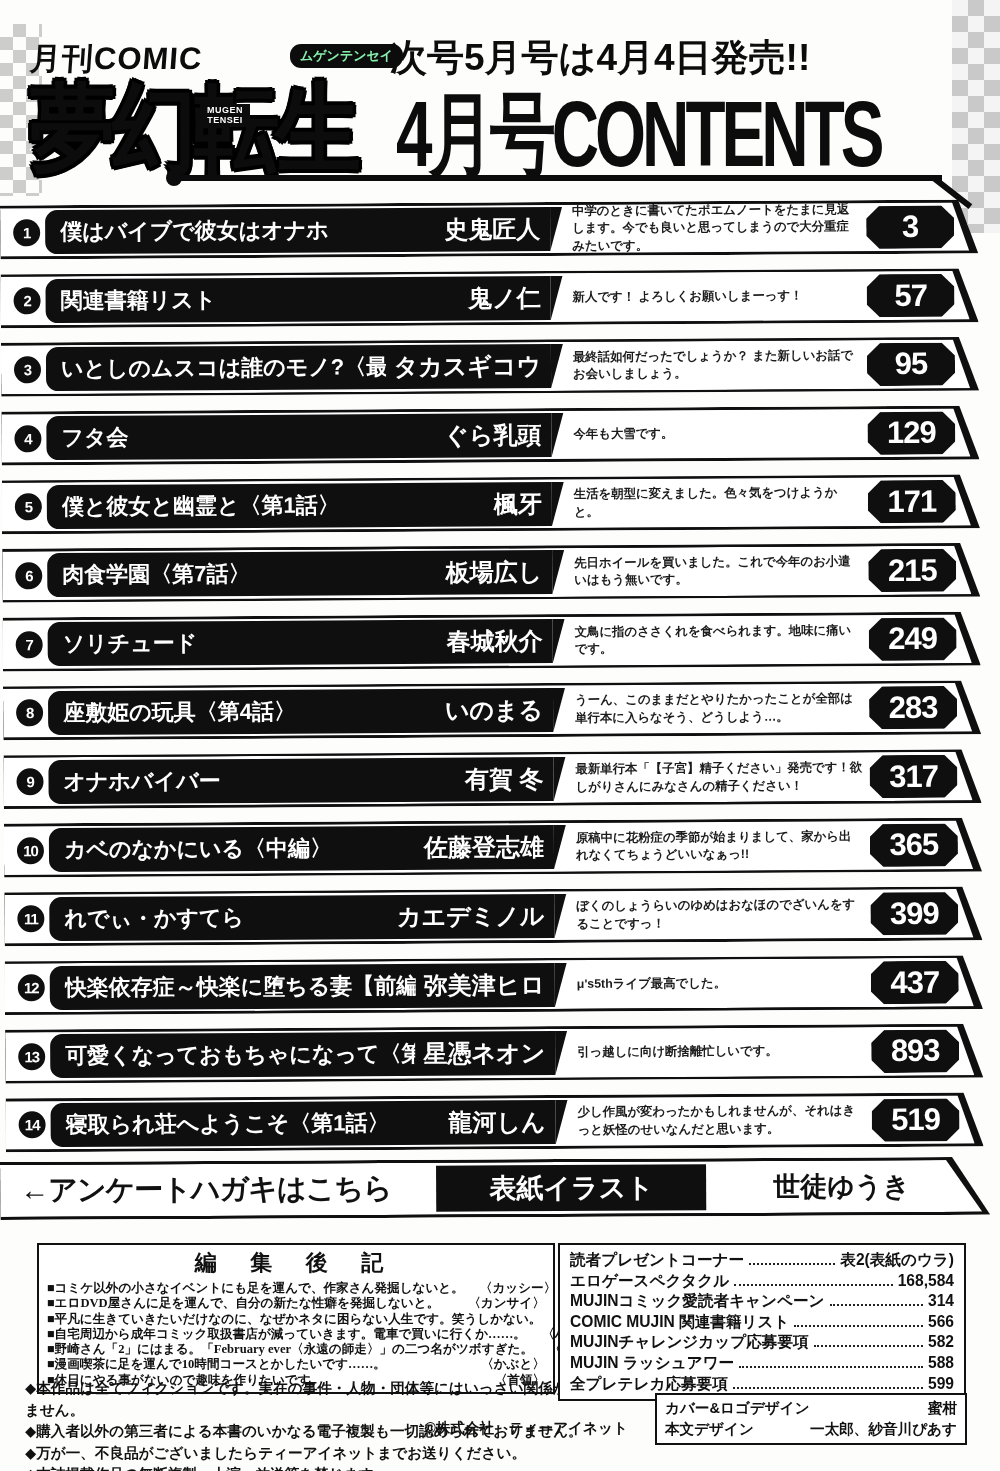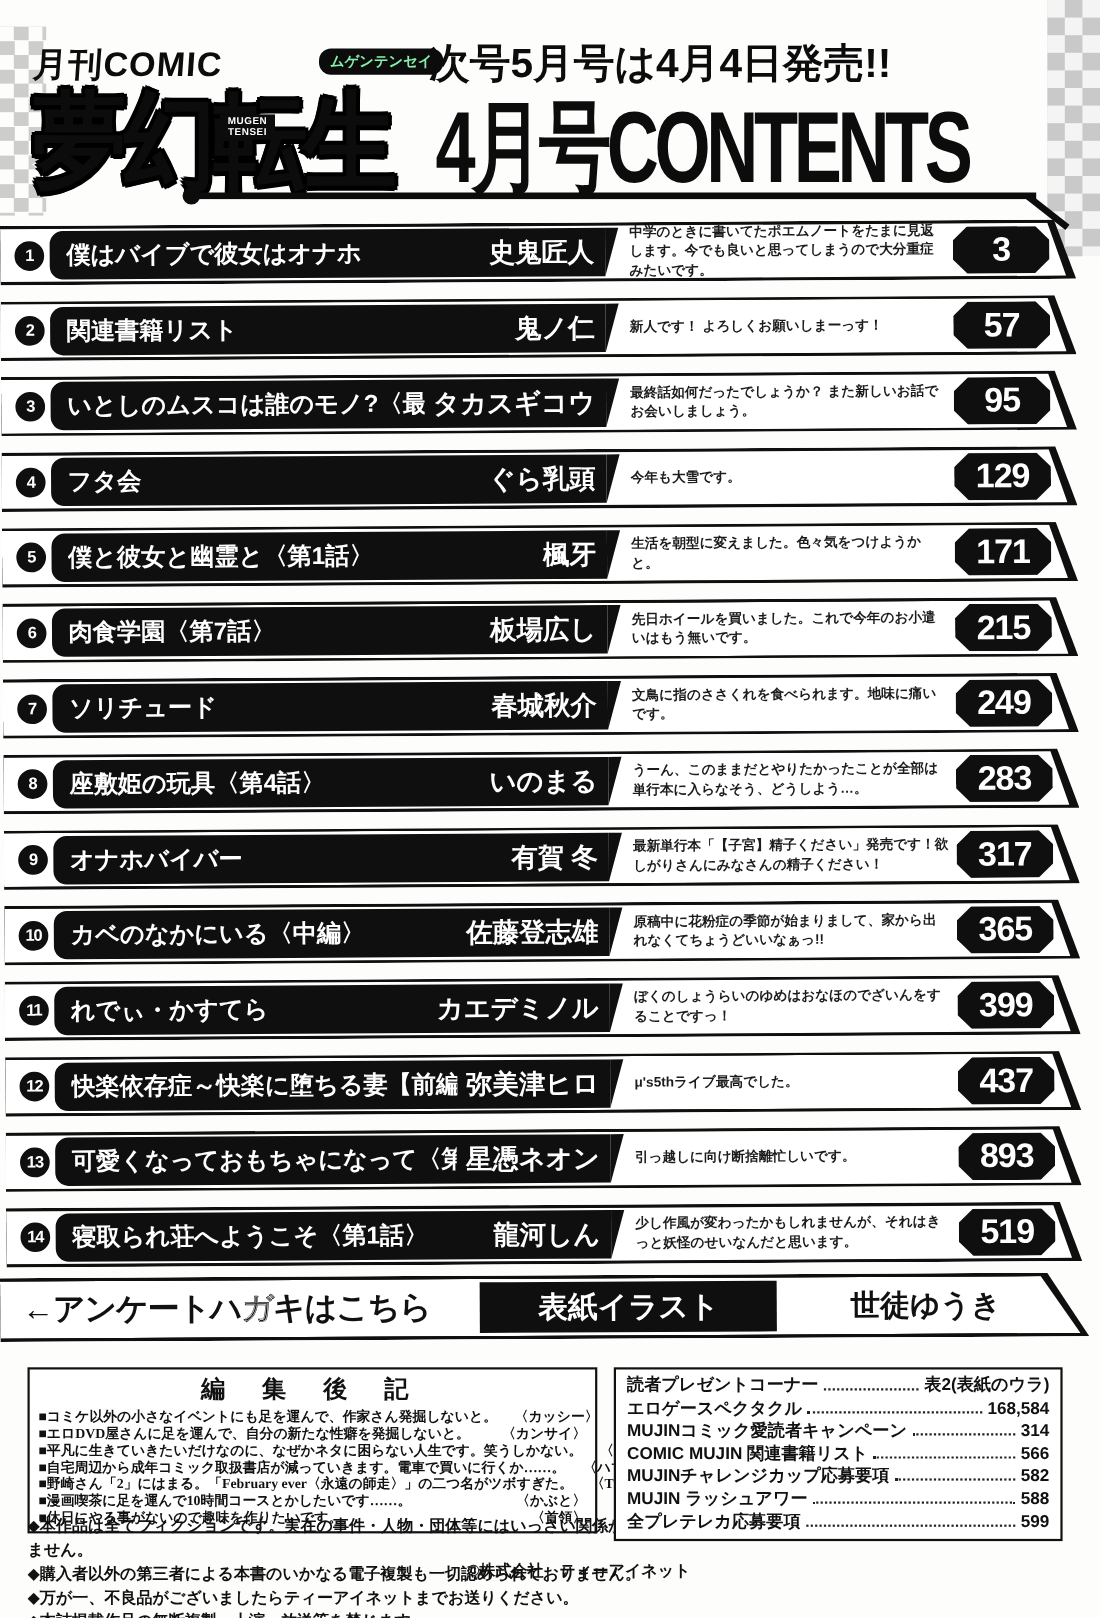--- a/index.html
+++ b/index.html
@@ -50,21 +50,21 @@
   
   .footer-band{position:absolute;left:0;top:1162px;width:990px;height:58px;background:#0f0f0f;
         clip-path:polygon(0 0,952px 0,990px 100%,0 100%);transform:rotate(-.3deg);transform-origin:left top;}
   .footer-inner{position:absolute;left:0;top:3px;right:0;bottom:3px;background:#fff;
         clip-path:polygon(0 0,946px 0,982px 100%,0 100%);display:flex;align-items:center;}
   .survey{margin-left:20px;font-size:29px;font-weight:900;white-space:nowrap;letter-spacing:-1px;}
   .cover-label-box{margin-left:45px;width:270px;height:46px;background:#0f0f0f;color:#fff;display:flex;
         align-items:center;justify-content:center;font-size:27px;font-weight:bold;}
   .cover-artist{width:270px;text-align:center;font-size:27px;font-weight:bold;}
   
-  .editorial-box{position:absolute;left:25px;top:1243px;width:518px;border:2.5px solid #111;
+  .editorial-box{position:absolute;left:37px;top:1243px;width:518px;border:2.5px solid #111;
         box-sizing:border-box;padding:3px 8px 4px;background:#fff;}
   .editorial-title{margin:0 0 3px;text-align:center;font-size:22px;font-weight:bold;letter-spacing:14px;
         font-family:"Liberation Serif","DejaVu Serif",serif;}
   .ed-line{display:flex;justify-content:space-between;font-size:12.6px;line-height:15.3px;font-weight:bold;
         font-family:"Liberation Serif","DejaVu Serif",serif;white-space:nowrap;align-items:flex-end;}
   .ed-name{margin-left:16px;}
   .legal{position:absolute;left:25px;top:1378px;width:575px;font-size:14.6px;line-height:1.48;font-weight:bold;}
   .copyright{position:absolute;left:425px;top:1419px;font-size:14.6px;font-weight:bold;white-space:nowrap;}
   .other-box{position:absolute;left:558px;top:1243px;width:408px;border:2.5px solid #111;
         box-sizing:border-box;padding:5px 10px;background:#fff;}
@@ -367,14 +367,26 @@
         <span class="oc-page">588</span>
       </div>
 
       <div class="oc-row">
         <span class="oc-label">全プレテレカ応募要項</span>
         <span class="leader"></span>
         <span class="oc-page">599</span>
       </div>
     </div>
 
+  <div class="credits-box">
+
+      <div class="credit-row">
+        <span>カバー&amp;ロゴデザイン</span>
+        <span>蜜柑</span>
+      </div>
+
+      <div class="credit-row">
+        <span>本文デザイン</span>
+        <span>一太郎、紗音川ぴあす</span>
+      </div>
+    </div>
 
 </div>
 
 </body></html>

